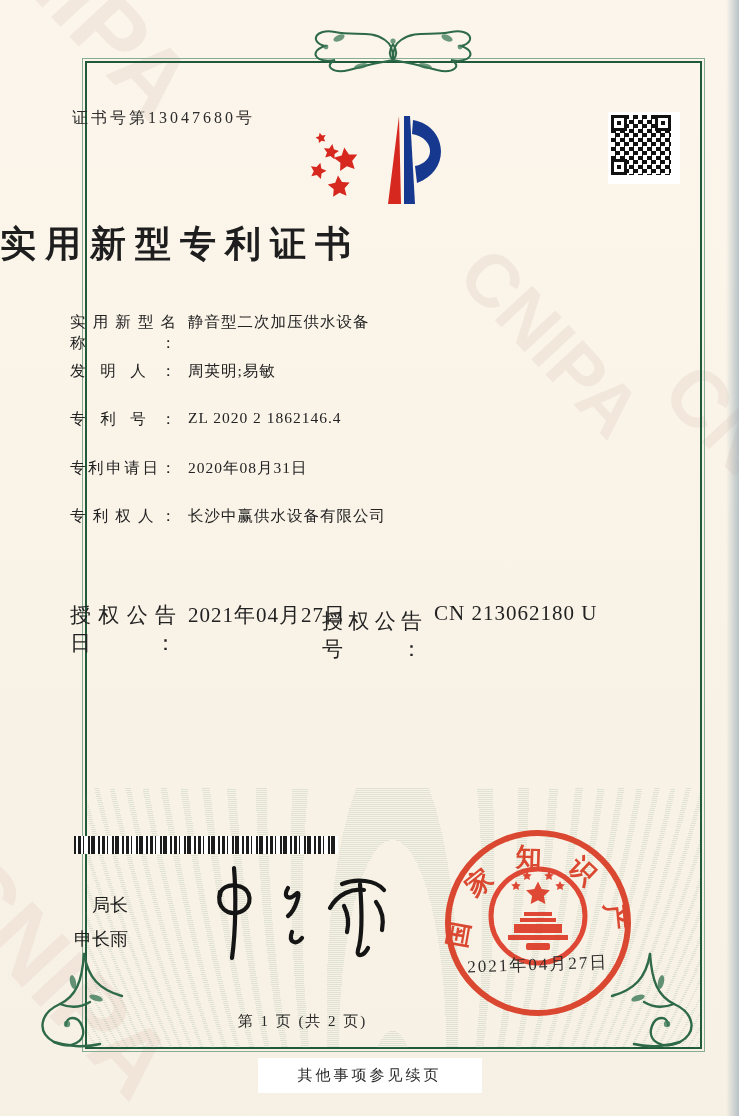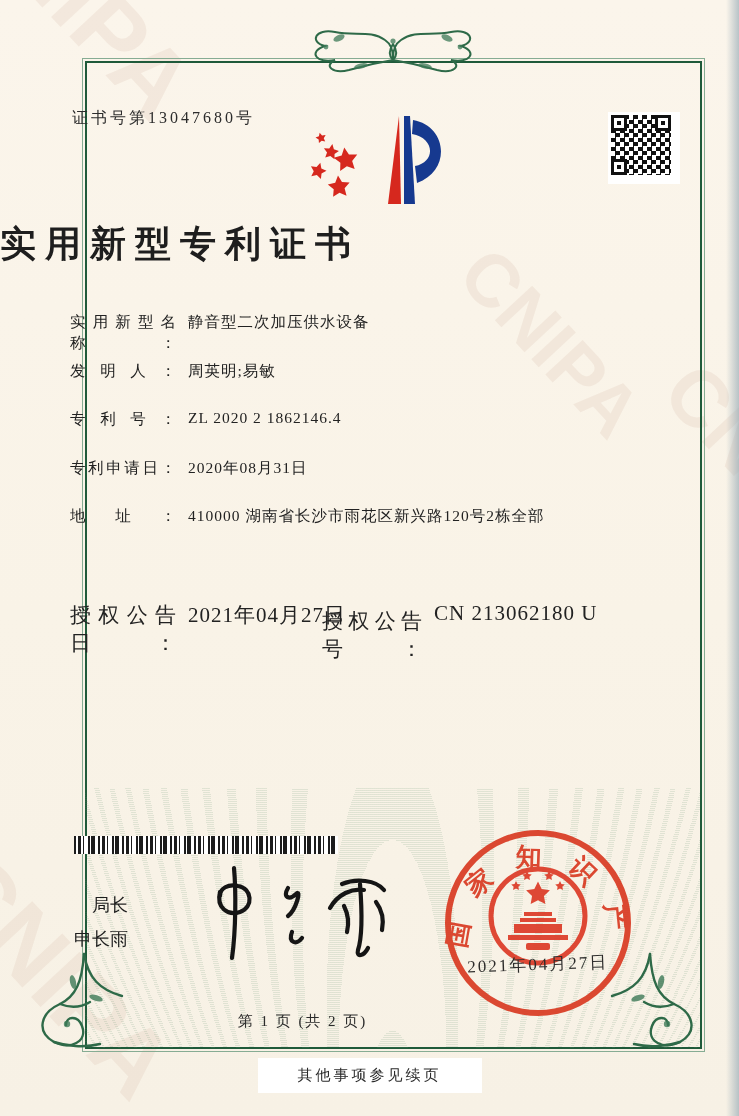--- a/index.html
+++ b/index.html
@@ -150,21 +150,21 @@
     <div class="frow">
       <span class="flabel">发明人：</span><span class="fvalue">周英明;易敏</span>
     </div>
     <div class="frow">
       <span class="flabel">专利号：</span><span class="fvalue">ZL 2020 2 1862146.4</span>
     </div>
     <div class="frow">
       <span class="flabel">专利申请日：</span><span class="fvalue">2020年08月31日</span>
     </div>
     <div class="frow">
-      <span class="flabel">地址：</span><span class="fvalue">410000 湖南省长沙市雨花区新兴路120号2栋全部</span>
+      <span class="flabel">专利权人：</span><span class="fvalue">长沙中赢供水设备有限公司</span>
     </div>
   </div>
 
   <div class="grant-row">
     <span class="flabel">授权公告日：</span><span class="fvalue">2021年04月27日</span>
     <span class="grant-right">
       <span class="flabel">授权公告号：</span><span class="fvalue">CN 213062180 U</span>
     </span>
   </div>
 

